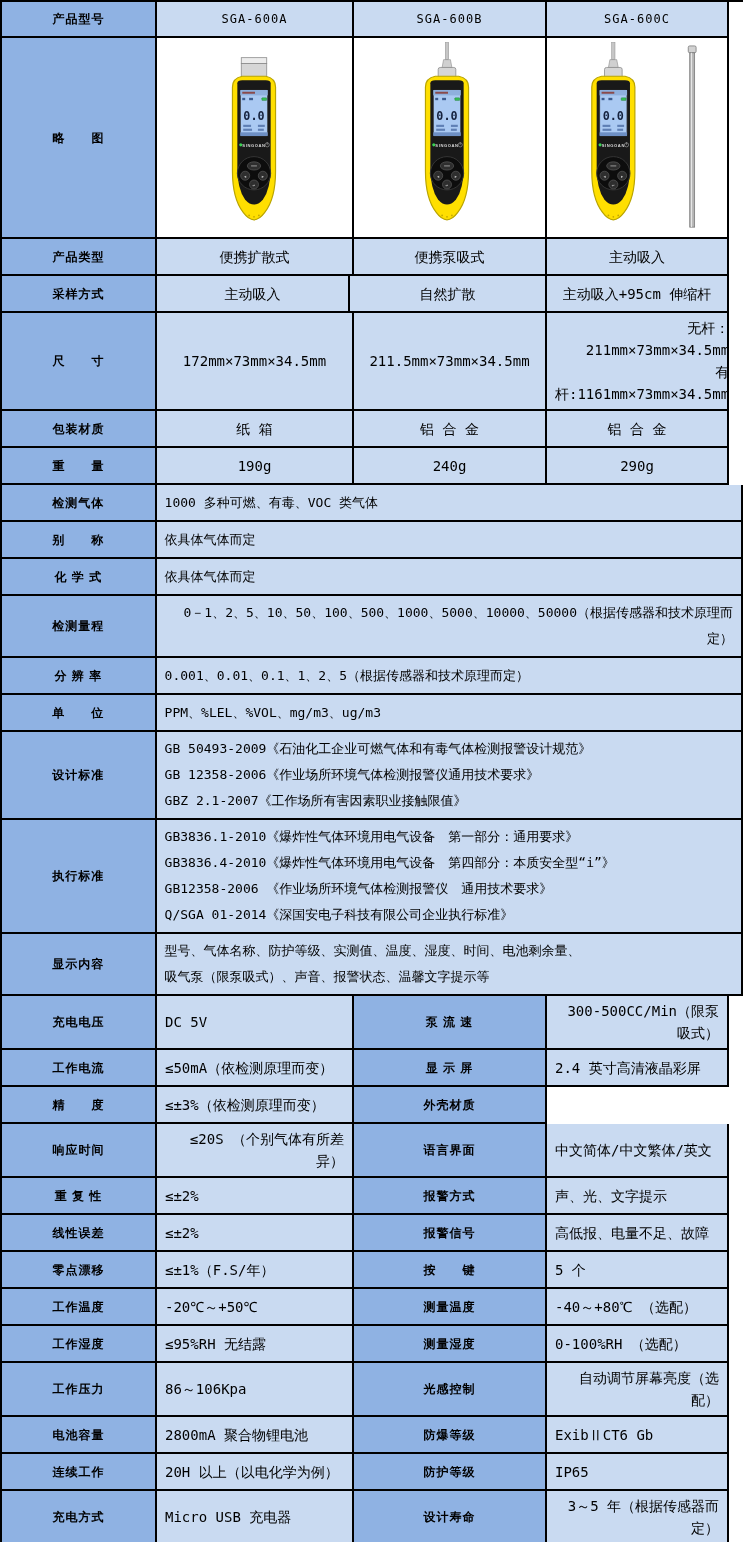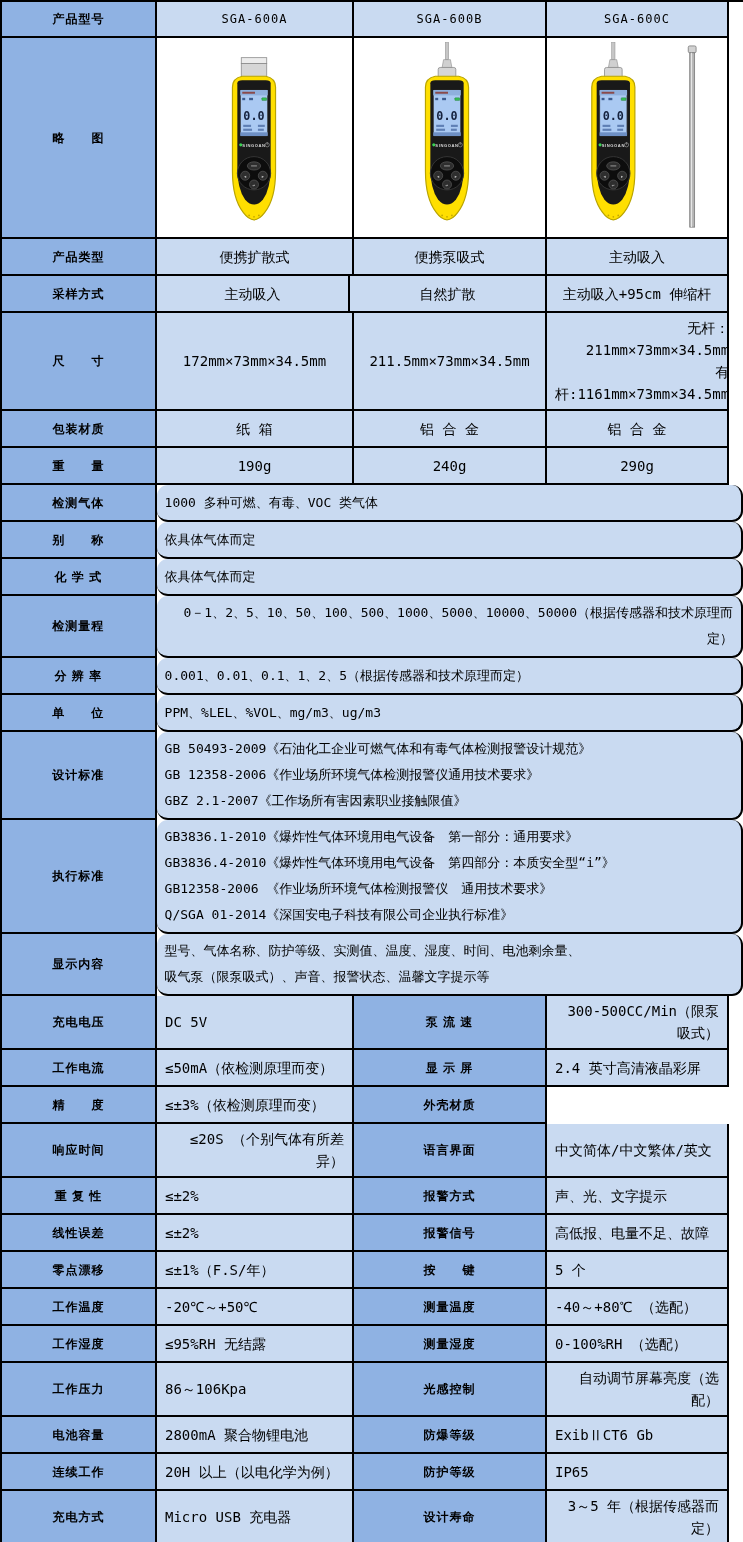--- a/index.html
+++ b/index.html
@@ -17,21 +17,21 @@
     border-bottom:2px solid #000;
     display:flex;flex-direction:column;justify-content:center;
     min-height:37px;
     padding:4px 8px;
     white-space:pre-line;
   }
   .c1{width:155px;}
   .c2{width:197px;}
   .c3{width:193px;}
   .c4{width:182px;}
-  .cwide{width:588px;border-radius:11px;}
+  .cwide{width:588px;}
   .label{
     background:#8FB2E3;
     font-weight:bold;
     font-size:12px;
     text-align:center;align-items:center;
     letter-spacing:1px;
     line-height:24px;
   }
   .val{
     background:#C9DAF1;

